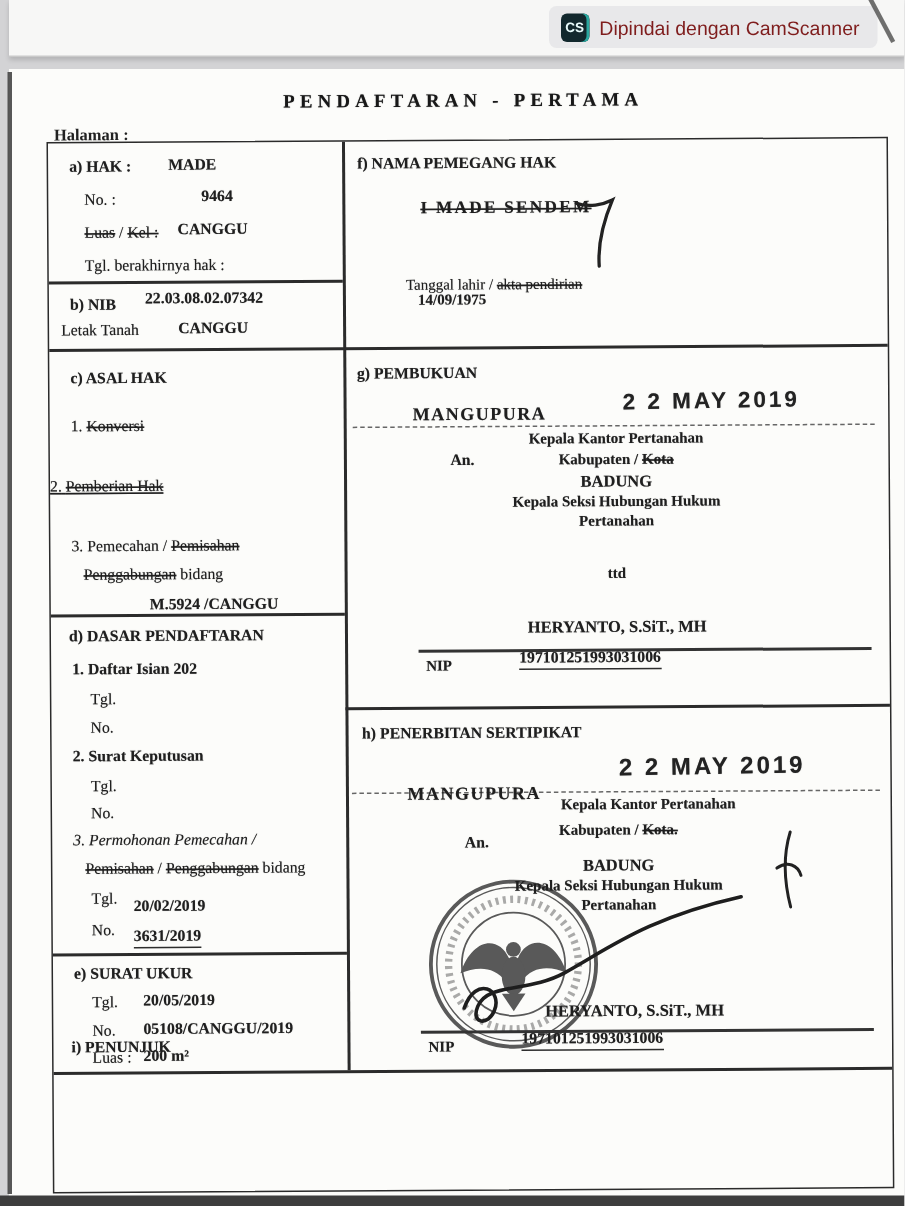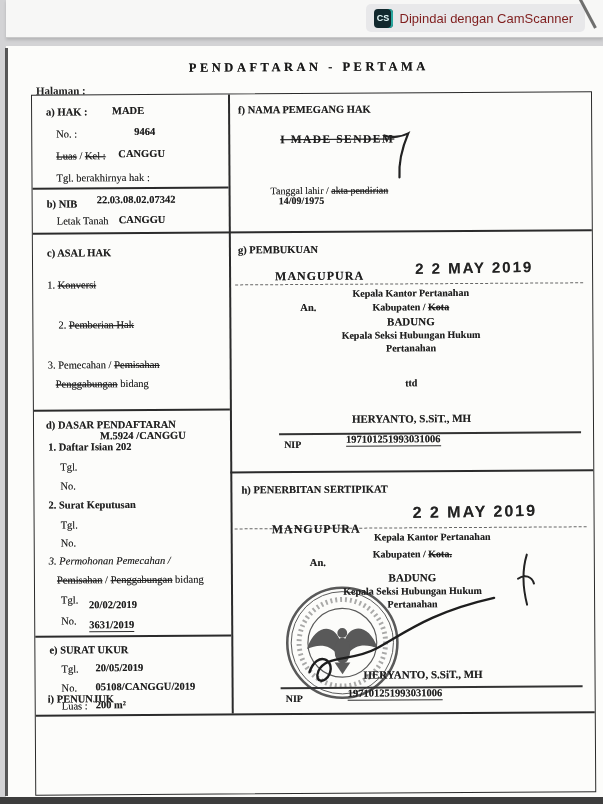--- a/index.html
+++ b/index.html
@@ -98,42 +98,42 @@
       <div class="t" style="left:24px;top:55px;">
         <span class="struck">Luas</span>
         <span>/</span>
         <span class="struck">Kel :</span>
       </div>
       <div class="t b" style="left:86px;top:53px;">CANGGU</div>
       <div class="t" style="left:24px;top:77px;">Tgl. berakhirnya hak :</div>
 
       <div class="t b" style="left:14px;top:103px;">b) NIB</div>
       <div class="t b" style="left:64px;top:99px;">22.03.08.02.07342</div>
-      <div class="t" style="left:24px;top:120px;">Letak Tanah</div>
+      <div class="t" style="left:8px;top:120px;">Letak Tanah</div>
       <div class="t b" style="left:86px;top:119px;">CANGGU</div>
 
       <div class="t b" style="left:14px;top:152px;">c) ASAL HAK</div>
       <div class="t" style="left:14px;top:184px;">
         <span>1.</span>
         <span class="struck">Konversi</span>
       </div>
-      <div class="t" style="left:25px;top:224px;">
+      <div class="t" style="left:0;top:224px;text-decoration:underline;">
         <span>2.</span>
         <span class="struck">Pemberian Hak</span>
       </div>
       <div class="t" style="left:14px;top:264px;">
         <span>3.</span>
         <span>Pemecahan /</span>
         <span class="struck">Pemisahan</span>
       </div>
       <div class="t" style="left:22px;top:283px;">
         <span class="struck">Penggabungan</span>
         <span>bidang</span>
       </div>
-      <div class="t b" style="left:66px;top:303px;margin-top:32px;">M.5924 /CANGGU</div>
+      <div class="t b" style="left:66px;top:303px;">M.5924 /CANGGU</div>
 
       <div class="t b" style="left:12px;top:324px;">d) DASAR PENDAFTARAN</div>
       <div class="t b" style="left:14px;top:346px;">1. Daftar Isian 202</div>
       <div class="t" style="left:26px;top:366px;">Tgl.</div>
       <div class="t" style="left:26px;top:385px;">No.</div>
       <div class="t b" style="left:14px;top:404px;">2. Surat Keputusan</div>
       <div class="t" style="left:26px;top:424px;">Tgl.</div>
       <div class="t" style="left:26px;top:442px;">No.</div>
       <div class="t" style="left:14px;top:460px;font-style:italic;">3. Permohonan Pemecahan /</div>
       <div class="t" style="left:22px;top:479px;">

